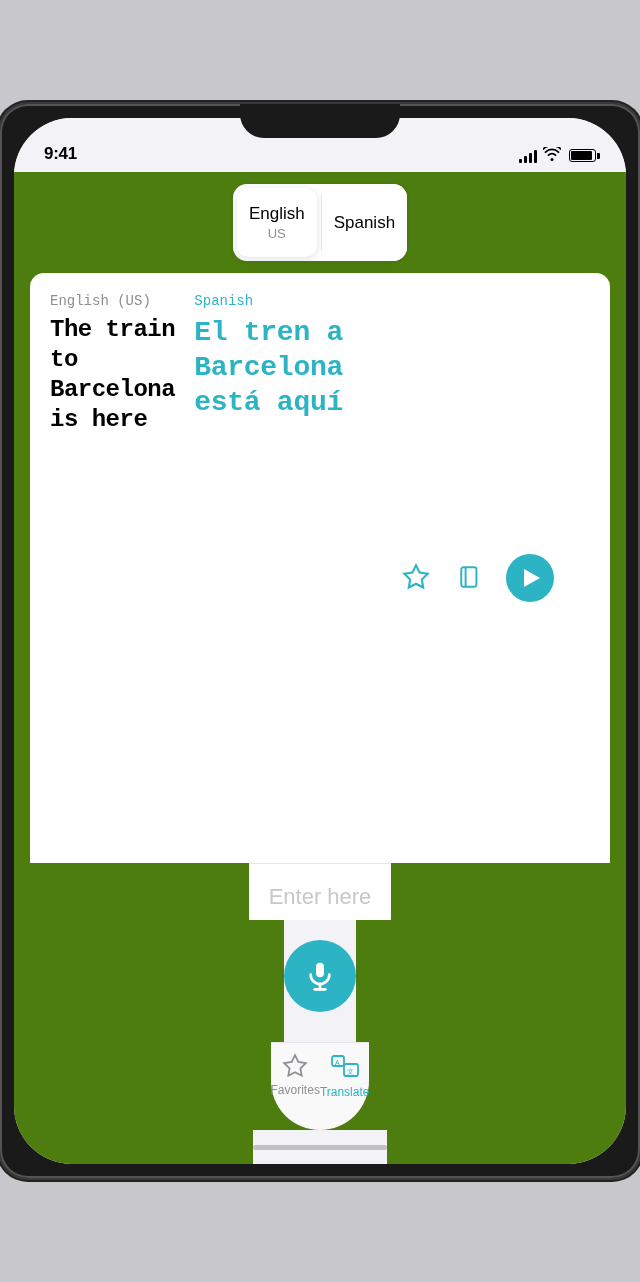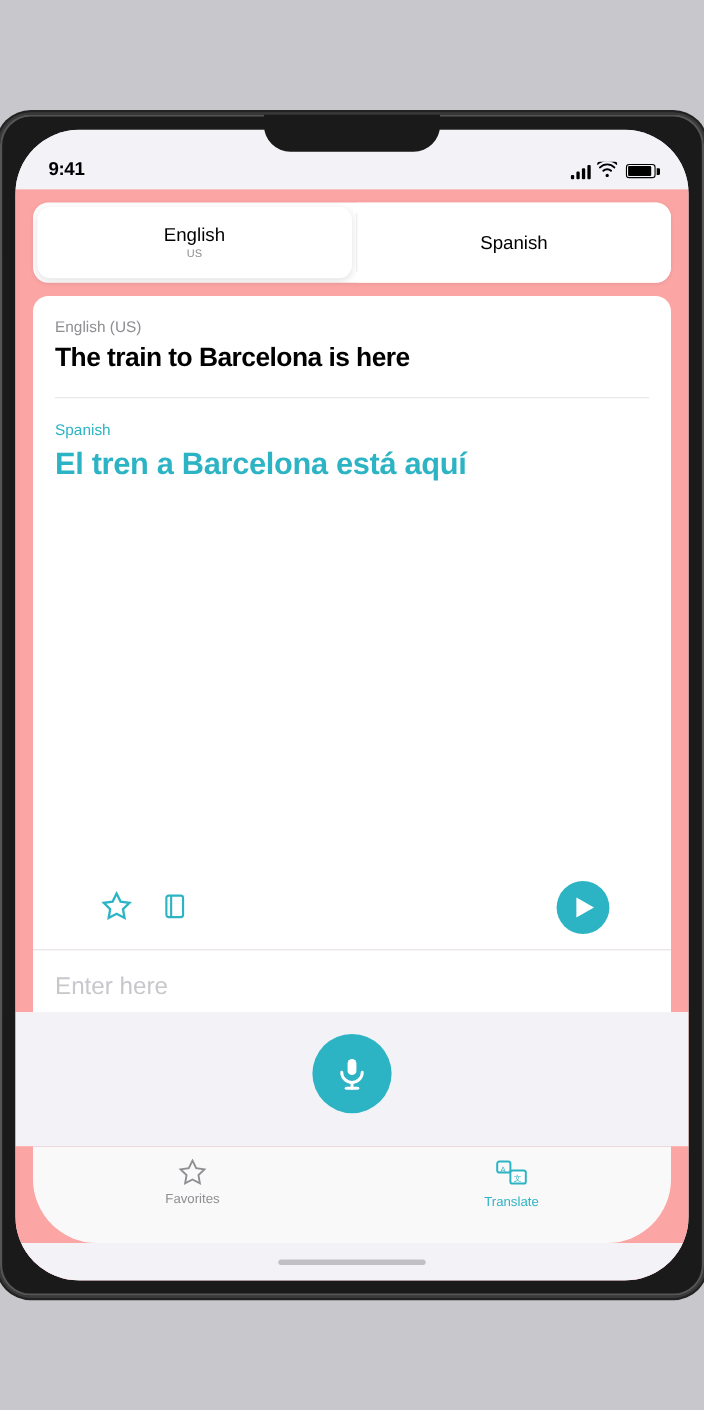--- a/index.html
+++ b/index.html
@@ -121,24 +121,25 @@
       top: 1px;
       bottom: 1px;
       width: 85%;
       background: #000;
       border-radius: 1px;
     }
 
     
     .app-content {
       flex: 1;
-      background: #fca5a5;
+      background: #4d7c0f;
       display: flex;
       flex-direction: column;
       overflow: hidden;
+      align-items: center;
     }
 
     
     .language-selector {
       display: flex;
       margin: 12px 16px;
       background: #fff;
       border-radius: 14px;
       overflow: hidden;
       box-shadow: 0 1px 4px rgba(0,0,0,0.08);
@@ -164,41 +165,42 @@
 
     .lang-btn-name {
       display: block;
       font-size: 17px;
       font-weight: 500;
       color: #000;
     }
 
     .lang-btn-sub {
       display: block;
-      font-size: 10px;
+      font-size: 13px;
       color: #8e8e93;
       margin-top: 2px;
     }
 
     .lang-divider {
       width: 1px;
       background: #e5e5ea;
       margin: 10px 0;
     }
 
     
     .translation-area {
       flex: 1;
       background: #fff;
       margin: 0 16px 0 16px;
       border-radius: 14px 14px 0 0;
       padding: 20px 20px 0 20px;
       display: flex;
-      flex-direction: column;
+      flex-direction: row;
       overflow: hidden;
+      font-family: Liberation Mono, monospace;
     }
 
     .source-section {
       padding-bottom: 20px;
     }
 
     .lang-label {
       font-size: 14px;
       color: #8e8e93;
       margin-bottom: 6px;

